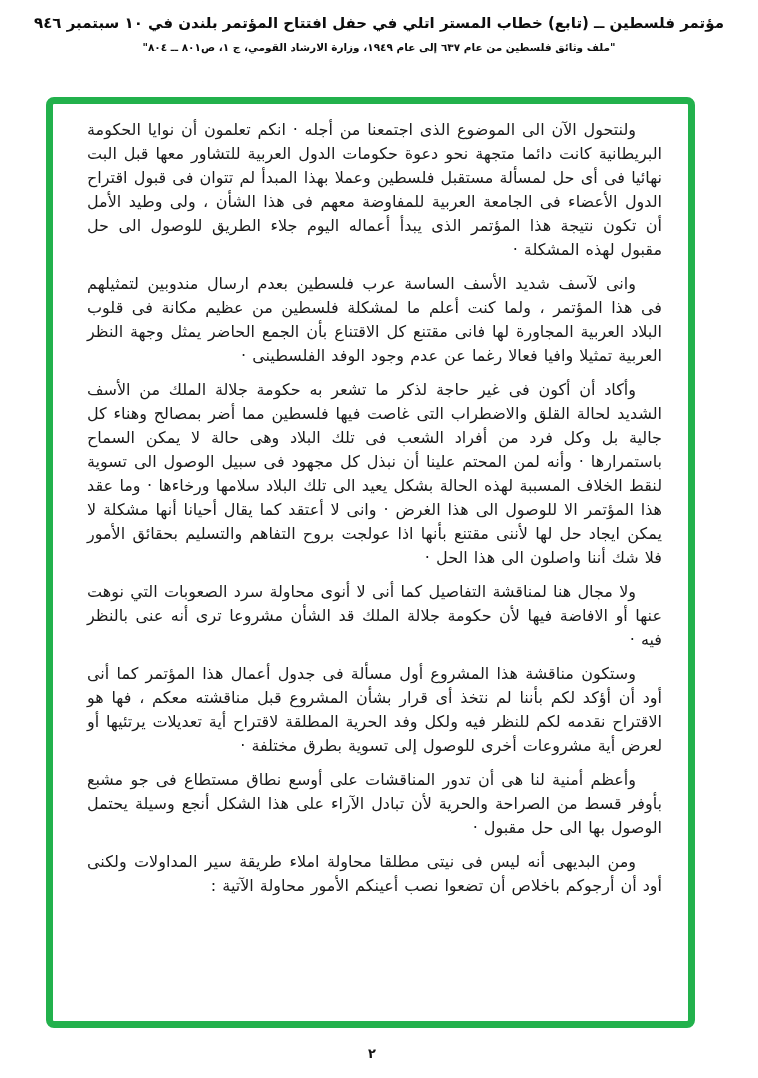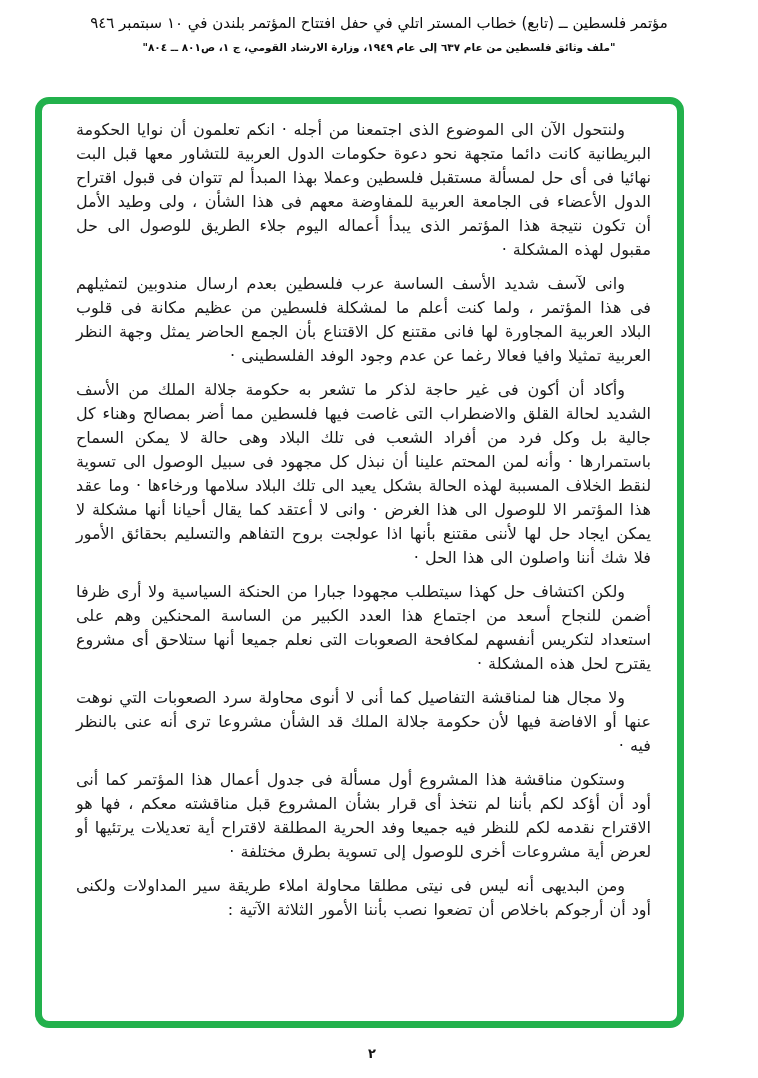--- a/index.html
+++ b/index.html
@@ -18,39 +18,39 @@
   .page-header {
     position: absolute;
     top: 14px;
     left: 0;
     right: 0;
     text-align: center;
     direction: rtl;
   }
   .doc-title {
     font-size: 15px;
-    font-weight: normal;
+    font-weight: bold;
     color: #0d0d0d;
     letter-spacing: 0px;
   }
   .doc-source {
     margin-top: 9px;
     font-size: 10.5px;
     font-weight: bold;
     color: #0d0d0d;
   }
   .content-frame {
     position: absolute;
-    left: 35px;
+    left: 46px;
     top: 97px;
     width: 649px;
     height: 931px;
     box-sizing: border-box;
     border: 7px solid #22b14c;
-    border-radius: 14px;
+    border-radius: 8px;
     padding: 14px 26px 0 34px;
     direction: rtl;
     background: #ffffff;
     overflow: hidden;
   }
   .content-frame p {
     margin: 0 0 10px 0;
     font-size: 16px;
     line-height: 24px;
     text-align: justify;
@@ -74,19 +74,19 @@
 
 <div class="page-header">
   <div class="doc-title">مؤتمر فلسطين ــ (تابع) خطاب المستر اتلي في حفل افتتاح المؤتمر بلندن في ١٠ سبتمبر ٩٤٦</div>
   <div class="doc-source">"ملف وثائق فلسطين من عام ٦٣٧ إلى عام ١٩٤٩، وزارة الارشاد القومي، ج ١، ص٨٠١ ــ ٨٠٤"</div>
 </div>
 
 <div class="content-frame">
   <p>ولنتحول الآن الى الموضوع الذى اجتمعنا من أجله · انكم تعلمون أن نوايا الحكومة البريطانية كانت دائما متجهة نحو دعوة حكومات الدول العربية للتشاور معها قبل البت نهائيا فى أى حل لمسألة مستقبل فلسطين وعملا بهذا المبدأ لم تتوان فى قبول اقتراح الدول الأعضاء فى الجامعة العربية للمفاوضة معهم فى هذا الشأن ، ولى وطيد الأمل أن تكون نتيجة هذا المؤتمر الذى يبدأ أعماله اليوم جلاء الطريق للوصول الى حل مقبول لهذه المشكلة ·</p>
   <p>وانى لآسف شديد الأسف الساسة عرب فلسطين بعدم ارسال مندوبين لتمثيلهم فى هذا المؤتمر ، ولما كنت أعلم ما لمشكلة فلسطين من عظيم مكانة فى قلوب البلاد العربية المجاورة لها فانى مقتنع كل الاقتناع بأن الجمع الحاضر يمثل وجهة النظر العربية تمثيلا وافيا فعالا رغما عن عدم وجود الوفد الفلسطينى ·</p>
   <p>وأكاد أن أكون فى غير حاجة لذكر ما تشعر به حكومة جلالة الملك من الأسف الشديد لحالة القلق والاضطراب التى غاصت فيها فلسطين مما أضر بمصالح وهناء كل جالية بل وكل فرد من أفراد الشعب فى تلك البلاد وهى حالة لا يمكن السماح باستمرارها · وأنه لمن المحتم علينا أن نبذل كل مجهود فى سبيل الوصول الى تسوية لنقط الخلاف المسببة لهذه الحالة بشكل يعيد الى تلك البلاد سلامها ورخاءها · وما عقد هذا المؤتمر الا للوصول الى هذا الغرض · وانى لا أعتقد كما يقال أحيانا أنها مشكلة لا يمكن ايجاد حل لها لأننى مقتنع بأنها اذا عولجت بروح التفاهم والتسليم بحقائق الأمور فلا شك أننا واصلون الى هذا الحل ·</p>
-  <p>ولكن اكتشاف حل كهذا سيتطلب مجهودا جبارا من الحنكة السياسية ولا أرى ظرفا أضمن للنجاح أسعد من اجتماع هذا العدد الكبير من الساسة المحنكين وهم على استعداد لتكريس أنفسهم لمكافحة الصعوبات التى نعلم جميعا أنها ستلاحق أى مشروع يقترح لحل هذه المشكلة ·</p>
   <p>ولا مجال هنا لمناقشة التفاصيل كما أنى لا أنوى محاولة سرد الصعوبات التي نوهت عنها أو الافاضة فيها لأن حكومة جلالة الملك قد الشأن مشروعا ترى أنه عنى بالنظر فيه ·</p>
-  <p>وستكون مناقشة هذا المشروع أول مسألة فى جدول أعمال هذا المؤتمر كما أنى أود أن أؤكد لكم بأننا لم نتخذ أى قرار بشأن المشروع قبل مناقشته معكم ، فها هو الاقتراح نقدمه لكم للنظر فيه جميعا وفد الحرية المطلقة لاقتراح أية تعديلات يرتئيها أو لعرض أية مشروعات أخرى للوصول إلى تسوية بطرق مختلفة ·</p>
-  <p>ومن البديهى أنه ليس فى نيتى مطلقا محاولة املاء طريقة سير المداولات ولكنى أود أن أرجوكم باخلاص أن تضعوا نصب بأننا الأمور الثلاثة الآتية :</p>
+  <p>وستكون مناقشة هذا المشروع أول مسألة فى جدول أعمال هذا المؤتمر كما أنى أود أن أؤكد لكم بأننا لم نتخذ أى قرار بشأن المشروع قبل مناقشته معكم ، فها هو الاقتراح نقدمه لكم للنظر فيه ولكل وفد الحرية المطلقة لاقتراح أية تعديلات يرتئيها أو لعرض أية مشروعات أخرى للوصول إلى تسوية بطرق مختلفة ·</p>
+  <p>وأعظم أمنية لنا هى أن تدور المناقشات على أوسع نطاق مستطاع فى جو مشبع بأوفر قسط من الصراحة والحرية لأن تبادل الآراء على هذا الشكل أنجع وسيلة يحتمل الوصول بها الى حل مقبول ·</p>
+  <p>ومن البديهى أنه ليس فى نيتى مطلقا محاولة املاء طريقة سير المداولات ولكنى أود أن أرجوكم باخلاص أن تضعوا نصب أعينكم الأمور محاولة الآتية :</p>
 </div>
 
 <div class="page-number">٢</div>
 
 </body></html>

